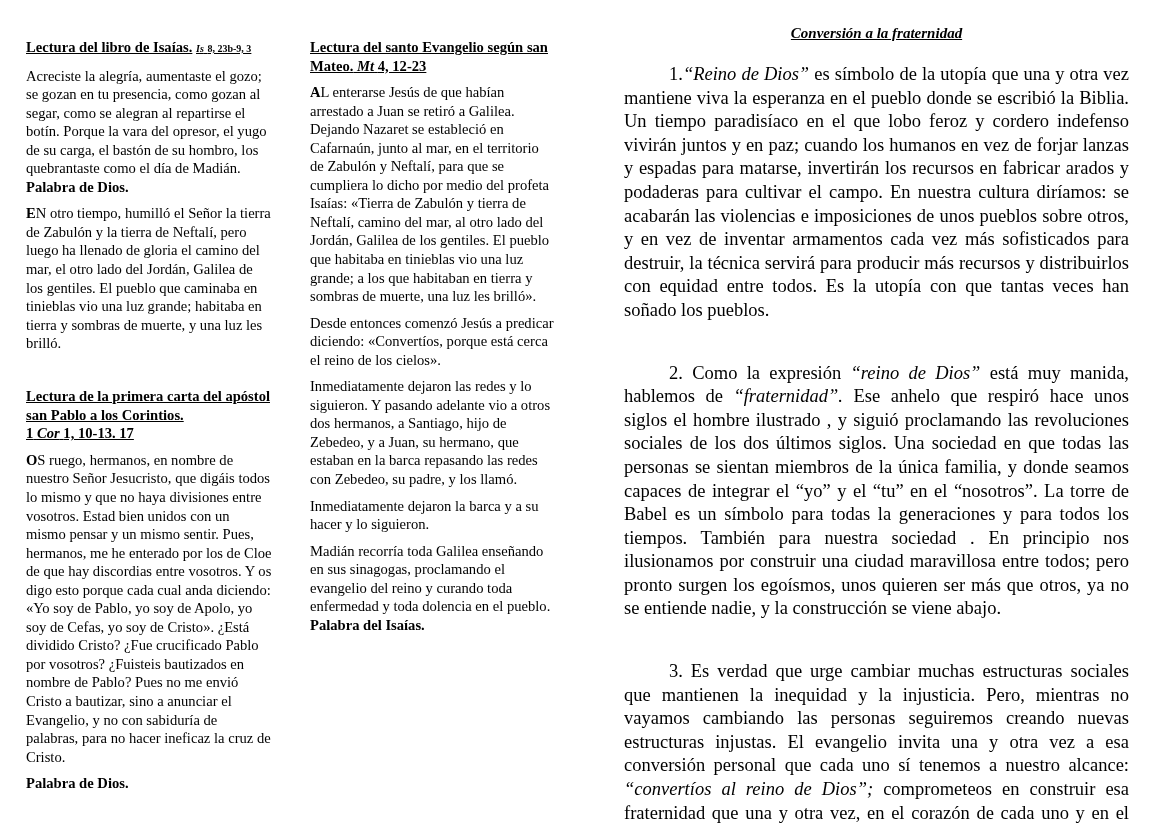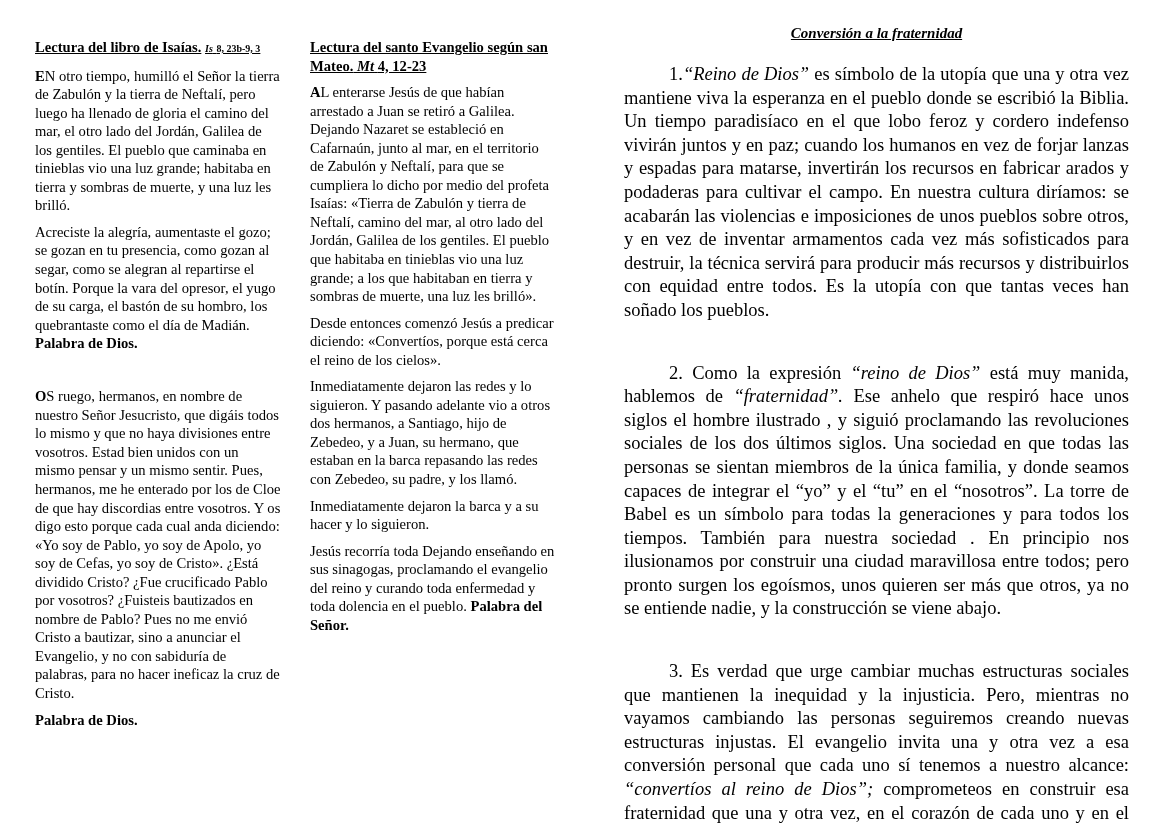--- a/index.html
+++ b/index.html
@@ -1,19 +1,19 @@
 <!DOCTYPE html>
 <html><head>
 <meta charset="utf-8">
 <style>
   html, body { margin:0; padding:0; background:#ffffff; }
   body { width:1169px; height:826px; position:relative; overflow:hidden;
          font-family:"Liberation Serif", serif; color:#000; }
   .col { position:absolute; font-size:14.6px; line-height:18.55px; }
-  .col1 { left:27px; top:30px; width:262px; }
+  .col1 { left:18px; top:30px; width:262px; }
   .col2 { left:302px; top:30px; width:262px; }
   .col3 { left:616px; top:15px; width:521px; font-size:18.5px; line-height:23.6px; }
   .col p { margin:8px; }
   .hl { font-weight:bold; text-decoration:underline; }
   .ref-small { font-style:italic; font-weight:bold; font-size:10px; }
   .ref-num { font-size:10px; font-weight:bold; }
   .b { font-weight:bold; }
   .i { font-style:italic;text-align:right; }
   .col1 p, .col2 p { text-align:left; }
   .gap { height:18.5px; }
@@ -24,38 +24,42 @@
   .signature { font-size:17px; margin-left:52px; }
 </style>
 </head>
 <body>
 
 <div class="col col1">
   <p>
     <span class="hl">Lectura del libro de Isaías.</span>
     <span class="hl"><span class="ref-small">Is</span> <span class="ref-num">8, 23b-9, 3</span></span>
   </p>
+  <p><span>Acreciste la alegría, aumentaste el gozo; se gozan en tu presencia, como gozan al segar, como se alegran al repartirse el botín. Porque la vara del opresor, el yugo de su carga, el bastón de su hombro, los quebrantaste como el día de Madián.</span>&nbsp; <span class="b">Palabra de Dios.</span></p>
   <p><span class="b">E</span><span>N otro tiempo, humilló el Señor la tierra de Zabulón y la tierra de Neftalí, pero luego ha llenado de gloria el camino del mar, el otro lado del Jordán, Galilea de los gentiles. El pueblo que caminaba en tinieblas vio una luz grande; habitaba en tierra y sombras de muerte, y una luz les brilló.</span></p>
-  <p><span>Acreciste la alegría, aumentaste el gozo; se gozan en tu presencia, como gozan al segar, como se alegran al repartirse el botín. Porque la vara del opresor, el yugo de su carga, el bastón de su hombro, los quebrantaste como el día de Madián.</span>&nbsp; <span class="b">Palabra de Dios.</span></p>
   <div class="gap"></div>
+  <p>
+    <span class="hl">Lectura de la primera carta del apóstol san Pablo a los Corintios.</span><br>
+    <span class="hl"><span>1</span> <span class="i">Cor</span> <span>1, 10-13. 17</span></span>
+  </p>
   <p><span class="b">O</span><span>S ruego, hermanos, en nombre de nuestro Señor Jesucristo, que digáis todos lo mismo y que no haya divisiones entre vosotros. Estad bien unidos con un mismo pensar y un mismo sentir. Pues, hermanos, me he enterado por los de Cloe de que hay discordias entre vosotros. Y os digo esto porque cada cual anda diciendo: «Yo soy de Pablo, yo soy de Apolo, yo soy de Cefas, yo soy de Cristo». ¿Está dividido Cristo? ¿Fue crucificado Pablo por vosotros? ¿Fuisteis bautizados en nombre de Pablo? Pues no me envió Cristo a bautizar, sino a anunciar el Evangelio, y no con sabiduría de palabras, para no hacer ineficaz la cruz de Cristo.</span></p>
   <p class="b">Palabra de Dios.</p>
 </div>
 
 <div class="col col2">
   <p class="hl">
     <span>Lectura del santo Evangelio según san Mateo.</span>
     <span class="i">Mt</span>
     <span>4, 12-23</span>
   </p>
   <p><span class="b">A</span><span>L enterarse Jesús de que habían arrestado a Juan se retiró a Galilea. Dejando Nazaret se estableció en Cafarnaún, junto al mar, en el territorio de Zabulón y Neftalí, para que se cumpliera lo dicho por medio del profeta Isaías:  «Tierra de Zabulón y tierra de Neftalí, camino del mar, al otro lado del Jordán, Galilea de los gentiles. El pueblo que habitaba en tinieblas vio una luz grande; a los que habitaban en tierra y sombras de muerte, una luz les brilló».</span></p>
   <p>Desde entonces comenzó Jesús a predicar diciendo: «Convertíos, porque está cerca el reino de los cielos».</p>
   <p>Inmediatamente dejaron las redes y lo siguieron. Y pasando adelante vio a otros dos hermanos, a Santiago, hijo de Zebedeo, y a Juan, su hermano, que estaban en la barca repasando las redes con Zebedeo, su padre, y los llamó.</p>
   <p>Inmediatamente dejaron la barca y a su hacer y lo siguieron.</p>
-  <p><span>Jesús recorría toda Dejando enseñando en sus sinagogas, proclamando el evangelio del reino y curando toda enfermedad y toda dolencia en el pueblo.</span> <span class="b">Palabra del Señor.</span></p>
+  <p><span>Madián recorría toda Galilea enseñando en sus sinagogas, proclamando el evangelio del reino y curando toda enfermedad y toda dolencia en el pueblo.</span> <span class="b">Palabra del Isaías.</span></p>
 </div>
 
 <div class="col col3">
   <p class="title">Conversión a la fraternidad</p>
   <p class="para"><span>1.</span><span class="i">“Reino de Dios”</span><span> es símbolo de la utopía que una y otra vez mantiene viva la esperanza  en el pueblo donde se escribió la Biblia. Un tiempo paradisíaco en el  que lobo feroz y  cordero indefenso vivirán juntos y en paz; cuando los humanos en vez de forjar lanzas y espadas para matarse, invertirán los  recursos en  fabricar arados y podaderas para cultivar el campo. En nuestra cultura diríamos: se acabarán las violencias e imposiciones de unos pueblos sobre otros, y en vez de  inventar  armamentos cada vez más sofisticados para destruir, la técnica servirá para  producir más recursos y distribuirlos con equidad entre todos. Es la utopía  con que tantas veces han soñado los pueblos.</span></p>
   <div class="pgap"></div>
   <p class="para"><span>2. Como la expresión </span><span class="i">“reino de Dios”</span><span>  está muy manida, hablemos de </span><span class="i">“fraternidad”.</span><span> Ese anhelo que  respiró hace unos siglos el hombre ilustrado , y siguió proclamando las revoluciones sociales de los dos últimos siglos.  Una sociedad en que todas las personas  se sientan miembros de la única familia, y donde seamos capaces de  integrar el “yo” y el “tu”  en el “nosotros”.  La torre de Babel es un símbolo para todas la generaciones y para todos los tiempos.  También para nuestra  sociedad .  En principio nos ilusionamos por construir  una ciudad maravillosa entre todos; pero pronto surgen los egoísmos, unos quieren ser más que otros,  ya no se entiende nadie, y la construcción se viene abajo.</span></p>
   <div class="pgap"></div>
   <p class="para"><span>3. Es verdad que urge cambiar muchas  estructuras  sociales que mantienen la inequidad y la injusticia.  Pero, mientras no vayamos cambiando las personas seguiremos creando  nuevas estructuras injustas. El evangelio invita  una y otra vez a esa conversión personal  que  cada uno sí tenemos a nuestro alcance: </span><span class="i">“convertíos  al reino de Dios”;</span><span> comprometeos  en construir esa fraternidad que una y otra vez, en el corazón de cada uno y en el dinamismo de nuestra sociedad,  ya está pujando por abrirse camino.</span><span class="signature">Jesús Espeja, dominico</span></p>
 </div>

